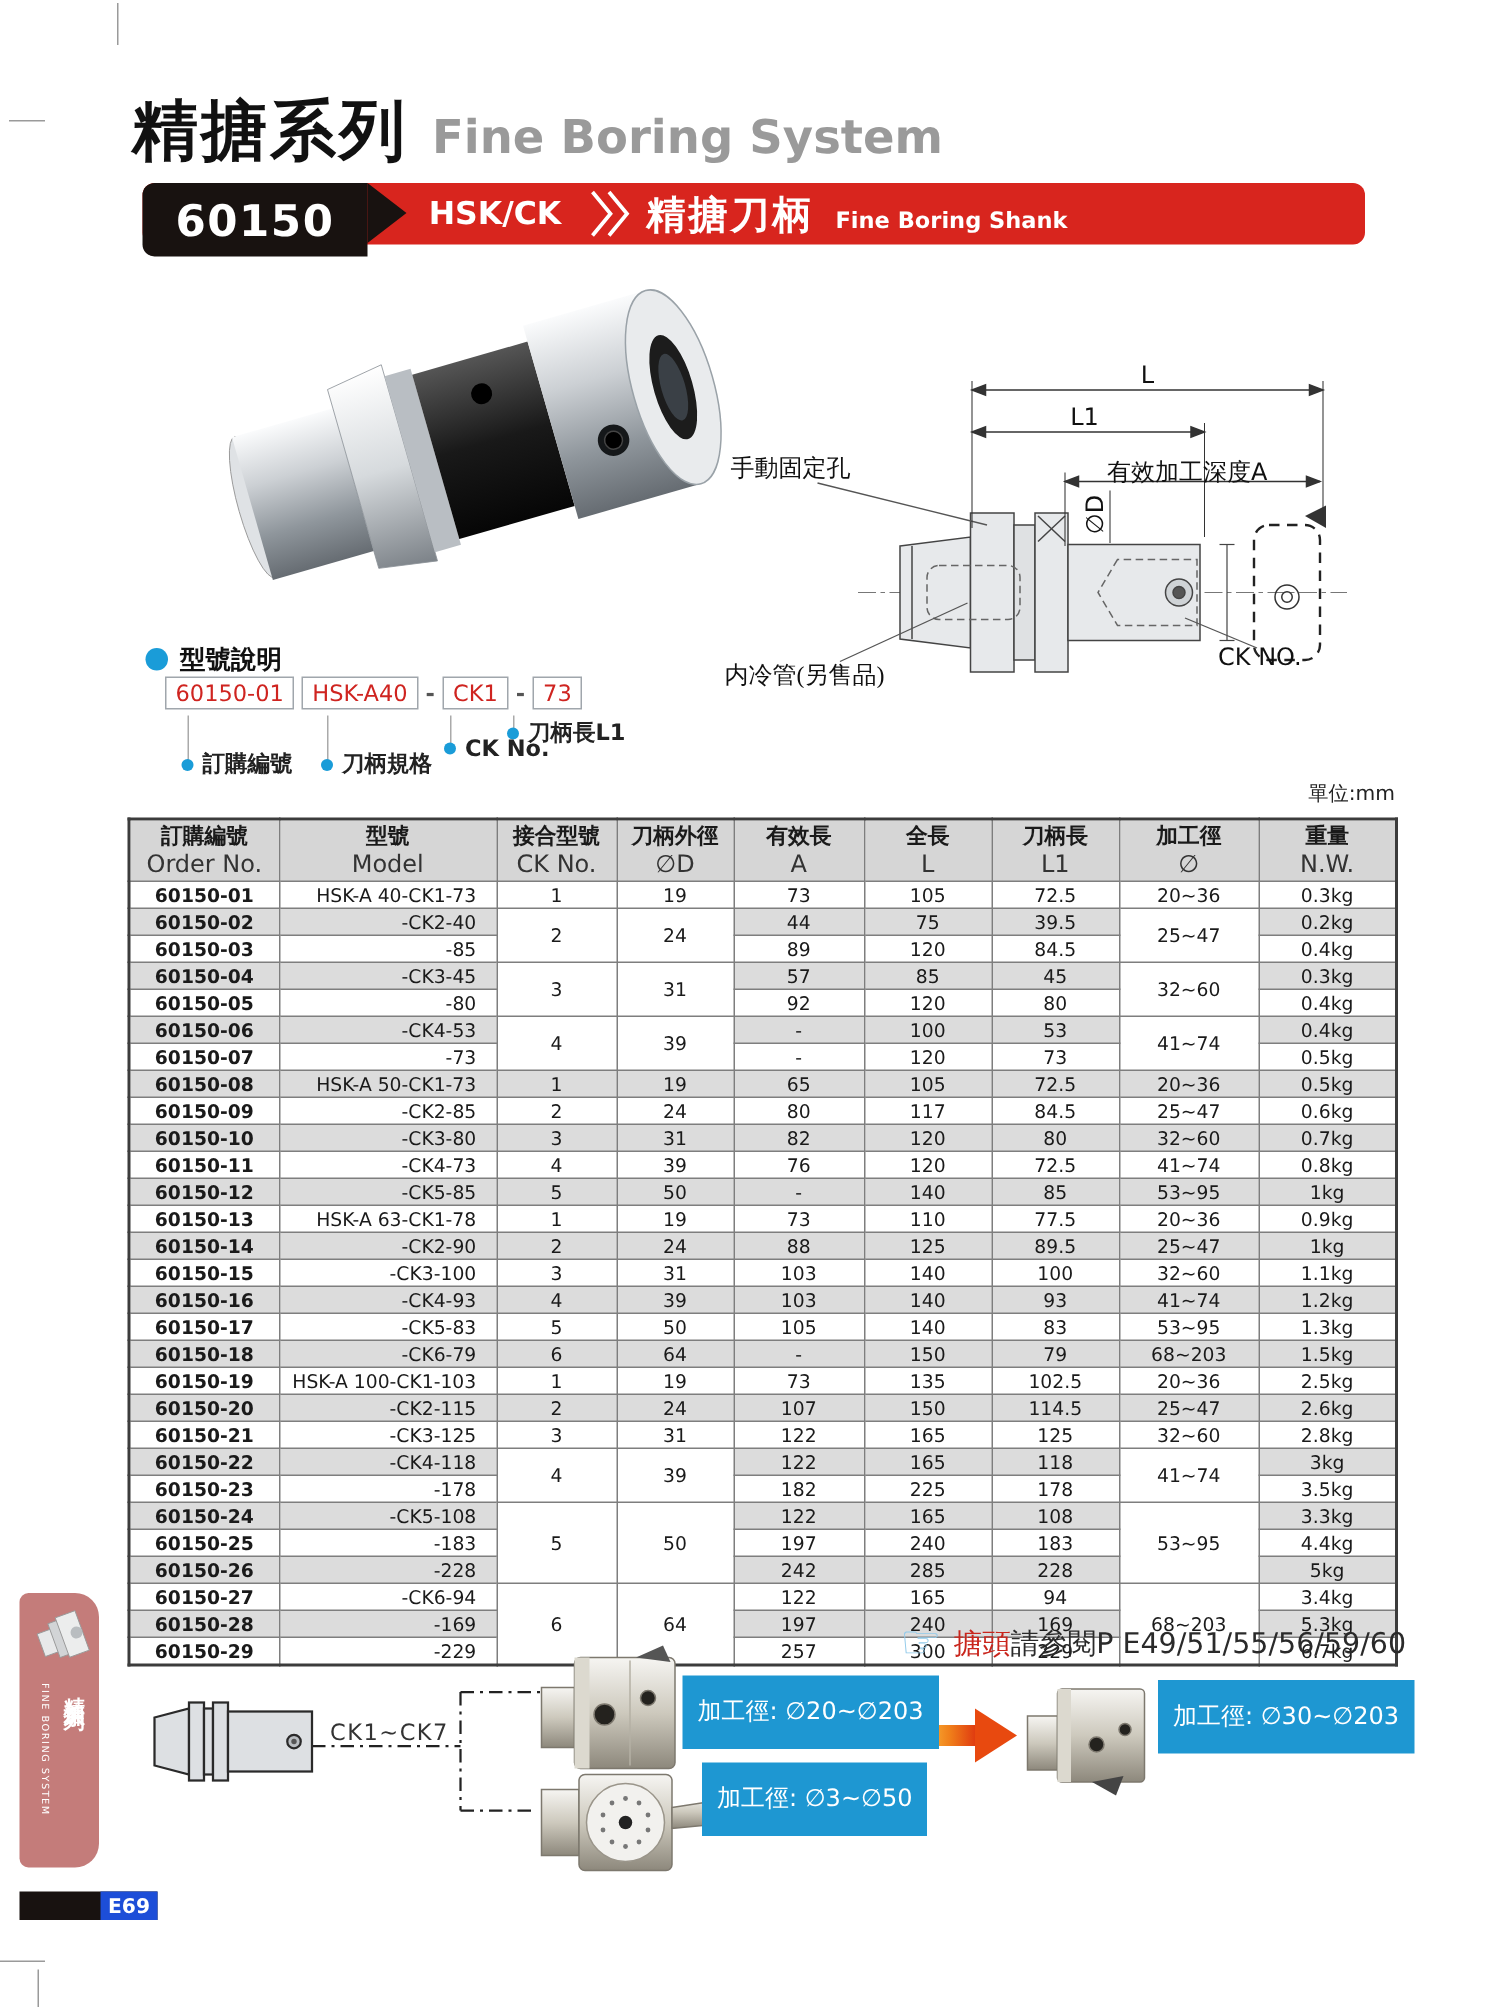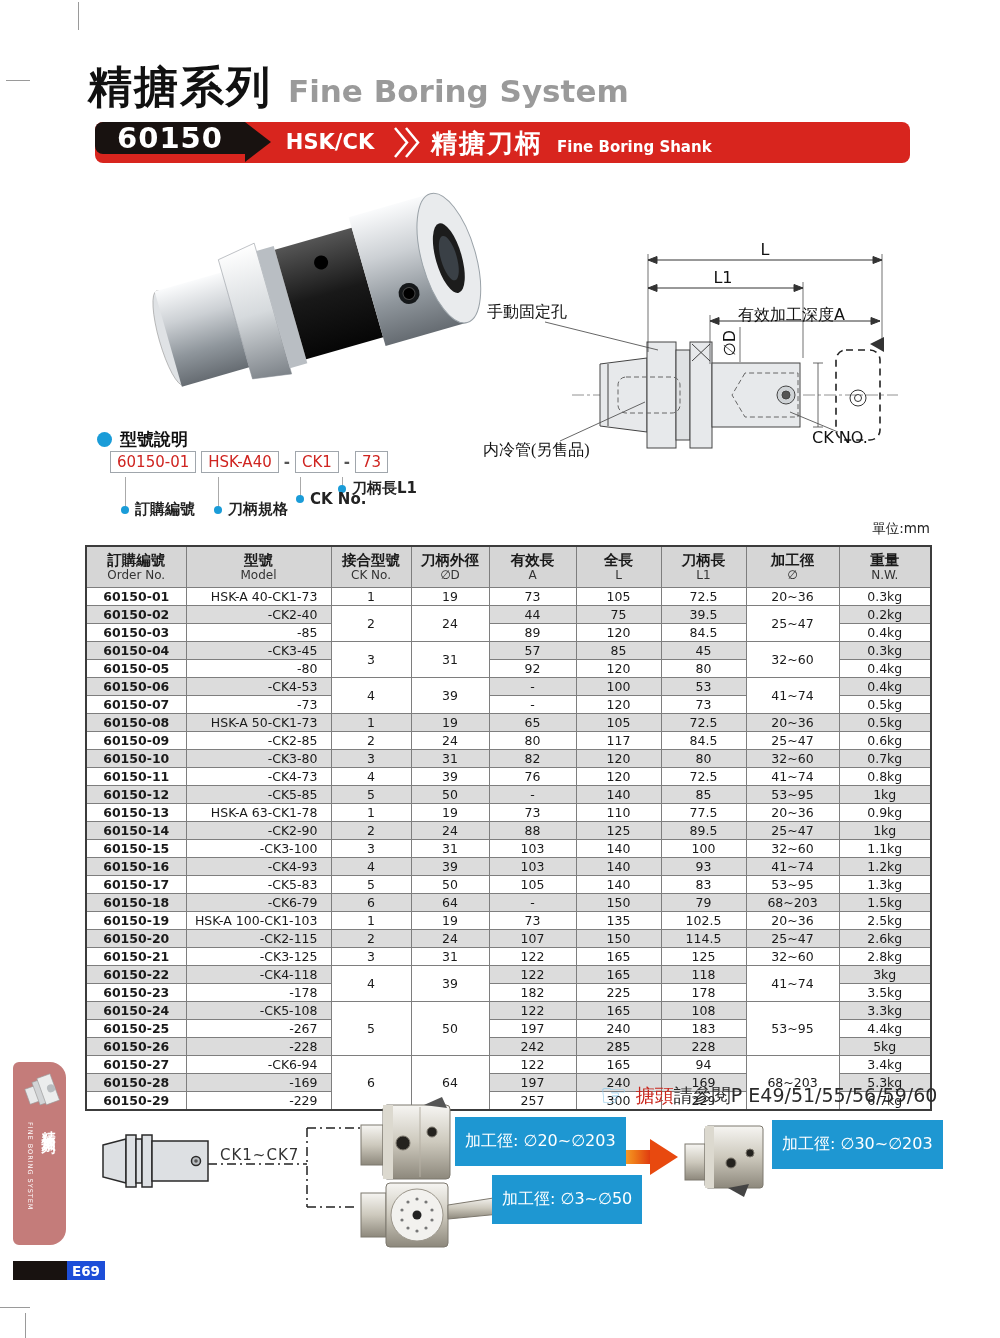--- a/index.html
+++ b/index.html
@@ -7,21 +7,21 @@
         font-family:"DejaVu Sans","Liberation Sans",sans-serif;color:#1a1a1a;}
   .abs{position:absolute;}
   
   .cropmark{position:absolute;background:#9a9a9a;}
   
   #title-row{left:88px;top:58px;display:flex;align-items:baseline;gap:16px;}
   #title-zh{font-size:44px;font-weight:bold;color:#111;letter-spacing:2px;}
   #title-en{font-size:31px;font-weight:bold;color:#9a9a9a;}
   
   #banner{left:95px;top:122px;width:815px;height:41px;background:#d8251e;border-radius:8px;}
-  #banner-black{position:absolute;left:0;top:0;width:150px;height:32px;background:#181210;
+  #banner-black{position:absolute;left:0;top:0;width:150px;height:49px;background:#181210;
     border-radius:8px 0 0 8px;display:flex;align-items:center;justify-content:center;}
   #banner-point{position:absolute;left:150px;top:0;width:0;height:0;
     border-top:20.5px solid transparent;border-bottom:20.5px solid transparent;border-left:26px solid #181210;}
   #banner-code{color:#fff;font-size:29px;font-weight:bold;letter-spacing:1px;}
   #banner-type{position:absolute;left:185px;top:8px;width:100px;text-align:center;color:#fff;font-size:21px;font-weight:bold;}
   #banner-chev{position:absolute;left:297px;top:4px;}
   #banner-zh{position:absolute;left:336px;top:4px;color:#fff;font-size:26px;font-weight:bold;letter-spacing:2px;}
   #banner-en{position:absolute;left:462px;top:16px;color:#fff;font-size:15px;font-weight:bold;}
   
   #legend-head{left:97px;top:428px;display:flex;align-items:center;gap:8px;font-size:17px;font-weight:bold;color:#111;}
@@ -35,21 +35,21 @@
   
   .diag-label{position:absolute;font-size:16px;color:#111;white-space:nowrap;}
   
   #unit-note{left:790px;top:520px;width:140px;text-align:right;font-size:13.5px;color:#222;}
   
   #spec-table{position:absolute;left:85px;top:545px;border-collapse:collapse;table-layout:fixed;width:845px;}
   #spec-table th,#spec-table td{border:1px solid #7e7e7e;text-align:center;padding:0;overflow:hidden;white-space:nowrap;}
   #spec-table{border:2px solid #3c3c3c;}
   #spec-table thead th{background:#d6d6d6;height:40px;font-weight:600;}
   .th-zh{font-size:14.5px;line-height:1.25;}
-  .th-sub{font-size:12px;font-weight:normal;color:#333;line-height:1.1;}
+  .th-sub{font-size:16px;font-weight:normal;color:#333;line-height:1.1;}
   #spec-table tbody td{height:17px;line-height:17px;font-size:12.5px;background:#fff;}
   #spec-table tbody tr:nth-child(even) td{background:#dcdcdc;}
   #spec-table tbody td.merged{background:#fff !important;}
   #spec-table tbody td.col-order{font-weight:bold;}
   #spec-table tbody td.col-model{text-align:right;padding-right:13px;}
   
   #ref-note{left:600px;top:1080px;display:flex;align-items:center;gap:8px;}
   #hand-icon{font-size:31px;color:#93cbea;line-height:1;}
   #ref-text{font-size:19px;color:#2a2a2a;}
   #ref-red{color:#c9251c;}
@@ -527,21 +527,21 @@
           <td rowspan="3" class="merged">5</td>
           <td rowspan="3" class="merged">50</td>
           <td>122</td>
           <td>165</td>
           <td>108</td>
           <td rowspan="3" class="merged">53~95</td>
           <td>3.3kg</td>
         </tr>
         <tr>
           <td class="col-order">60150-25</td>
-          <td class="col-model">-267</td>
+          <td class="col-model">-183</td>
           <td>197</td>
           <td>240</td>
           <td>183</td>
           <td>4.4kg</td>
         </tr>
         <tr>
           <td class="col-order">60150-26</td>
           <td class="col-model">-228</td>
           <td>242</td>
           <td>285</td>
@@ -654,21 +654,21 @@
     <rect x="595" y="49" width="20" height="36" fill="url(#sil)"></rect>
     <rect x="615" y="31" width="58" height="62" rx="3" fill="url(#sil)"></rect>
     <rect x="615" y="31" width="9" height="62" fill="#dcd9cf" stroke="none"></rect>
     <circle cx="641" cy="68" r="5" fill="#24221e"></circle>
     <circle cx="660" cy="58" r="4" fill="#24221e"></circle>
     <polygon points="638,93 654,102 659,89" fill="#444" stroke="none"></polygon>
   </g>
 </svg>
 <div class="abs" id="ck-range">CK1~CK7</div>
 <div class="blue-label" style="left:455px;top:1117px;">加工徑: ∅20~∅203</div>
-<div class="blue-label" style="left:468px;top:1175px;margin-left:24px;">加工徑: ∅3~∅50</div>
+<div class="blue-label" style="left:468px;top:1175px;">加工徑: ∅3~∅50</div>
 <div class="blue-label" style="left:772px;top:1120px;">加工徑: ∅30~∅203</div>
 
 <div class="abs" id="side-tab">
   <svg width="40" height="50" style="position:absolute;left:8px;top:6px;" viewBox="0 0 40 50">
     <g transform="rotate(-20 20 25)">
       <rect x="6" y="16" width="10" height="16" fill="#e8e9ea" stroke="#9a9a9a" stroke-width="0.6"></rect>
       <rect x="15" y="12" width="7" height="24" fill="#d2d4d6" stroke="#9a9a9a" stroke-width="0.6"></rect>
       <rect x="21" y="10" width="14" height="28" fill="#eceded" stroke="#9a9a9a" stroke-width="0.6"></rect>
       <circle cx="31" cy="24" r="4" fill="#b9bdc0"></circle>
     </g>

